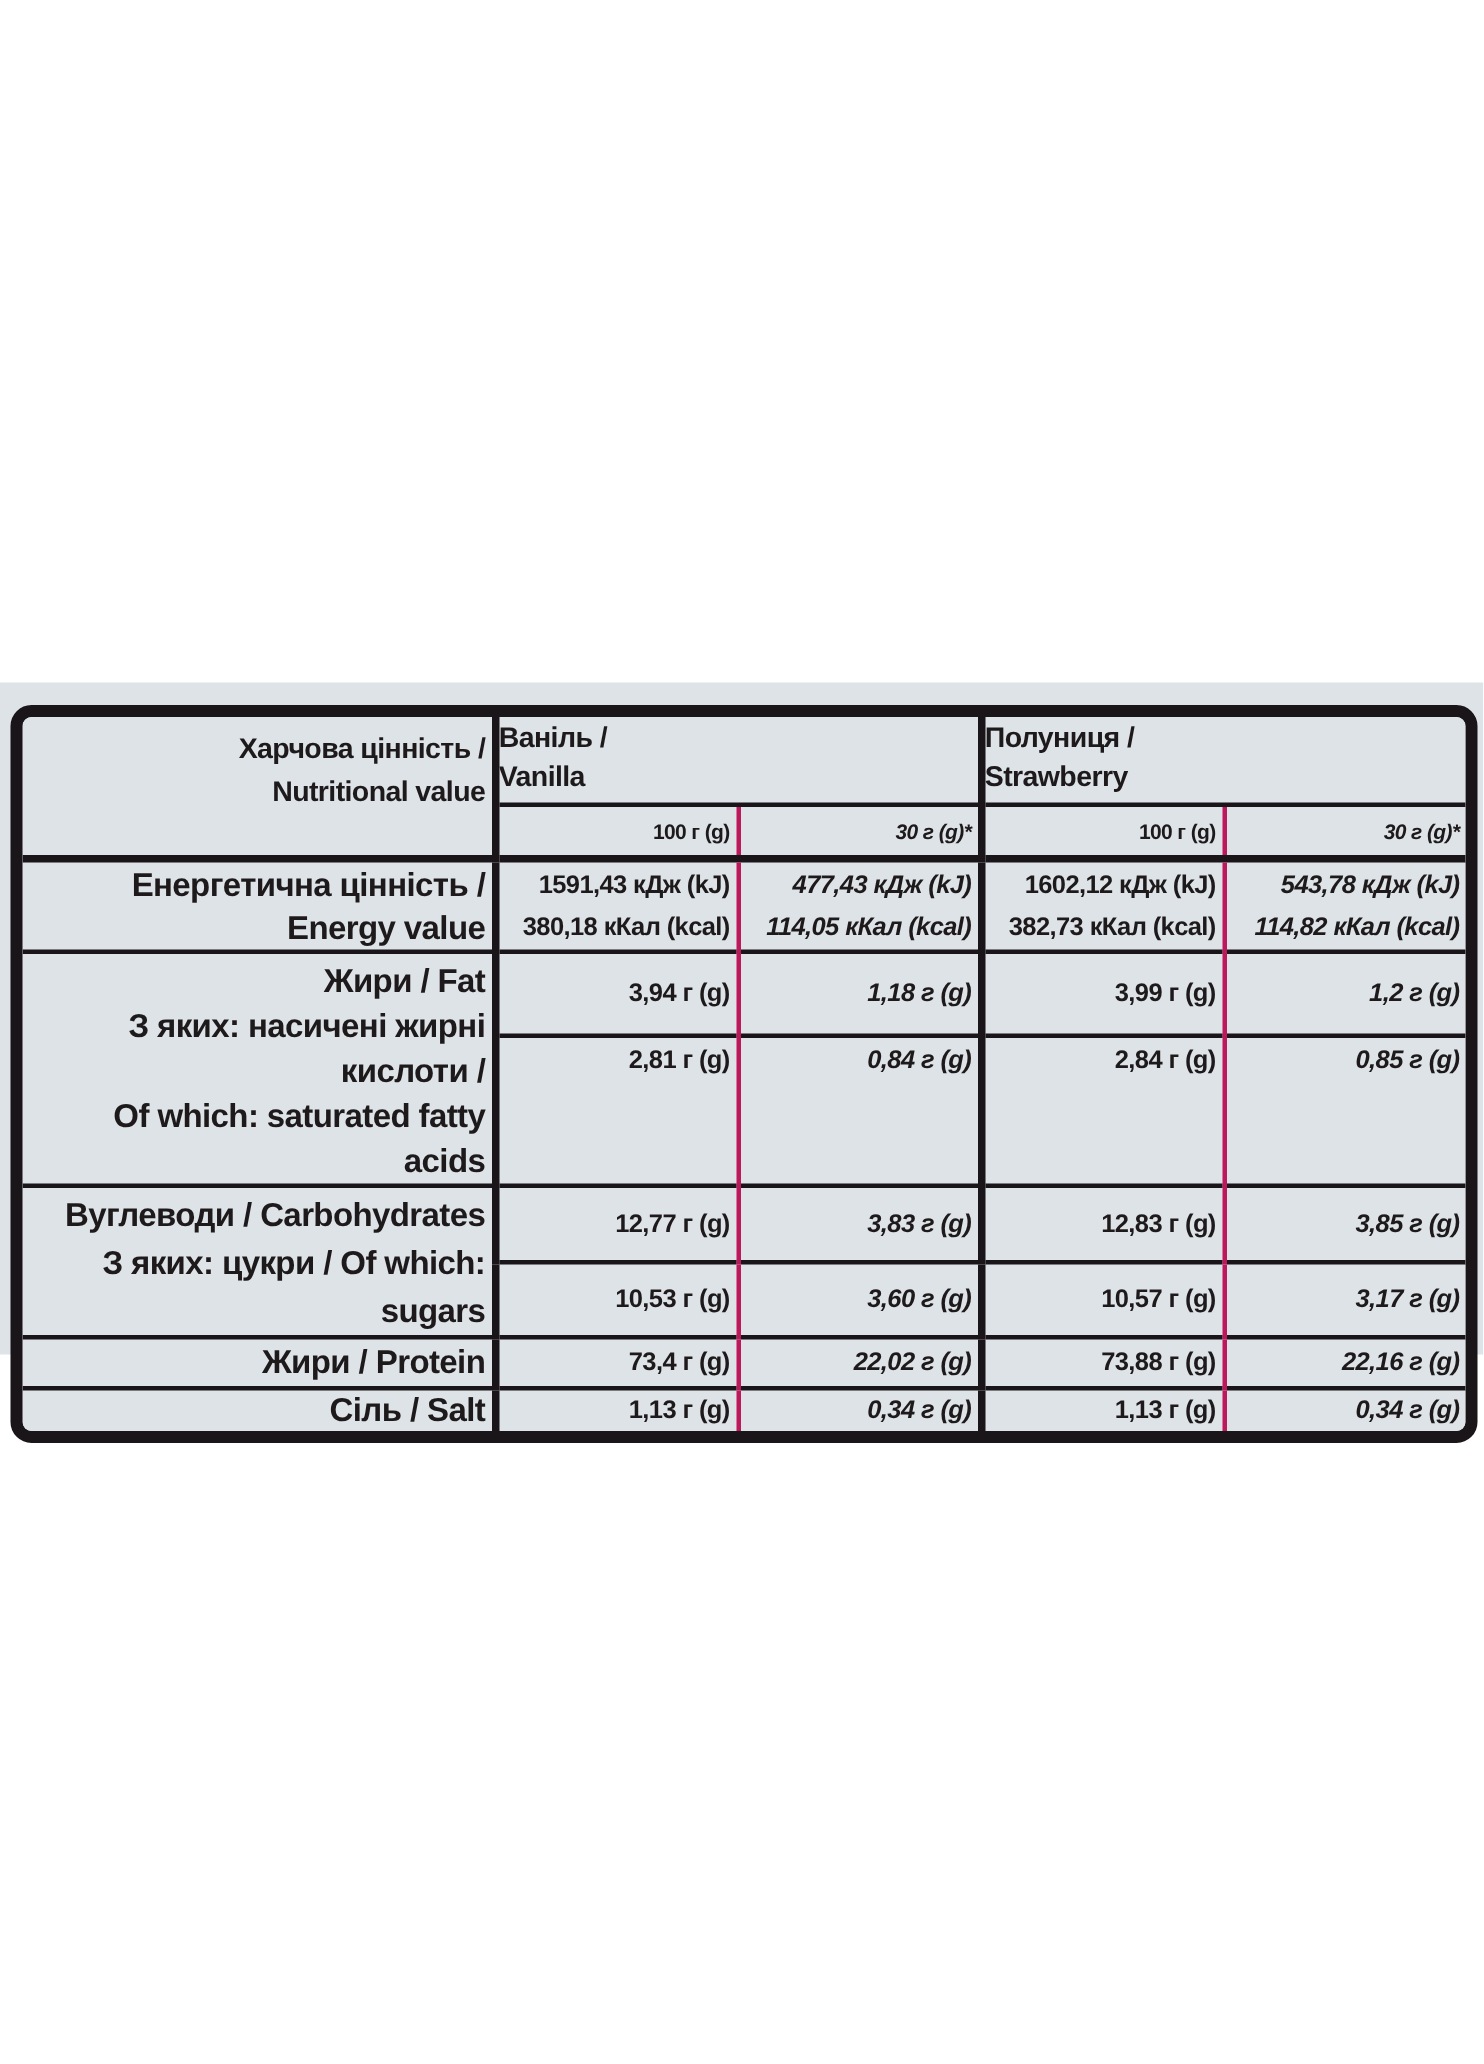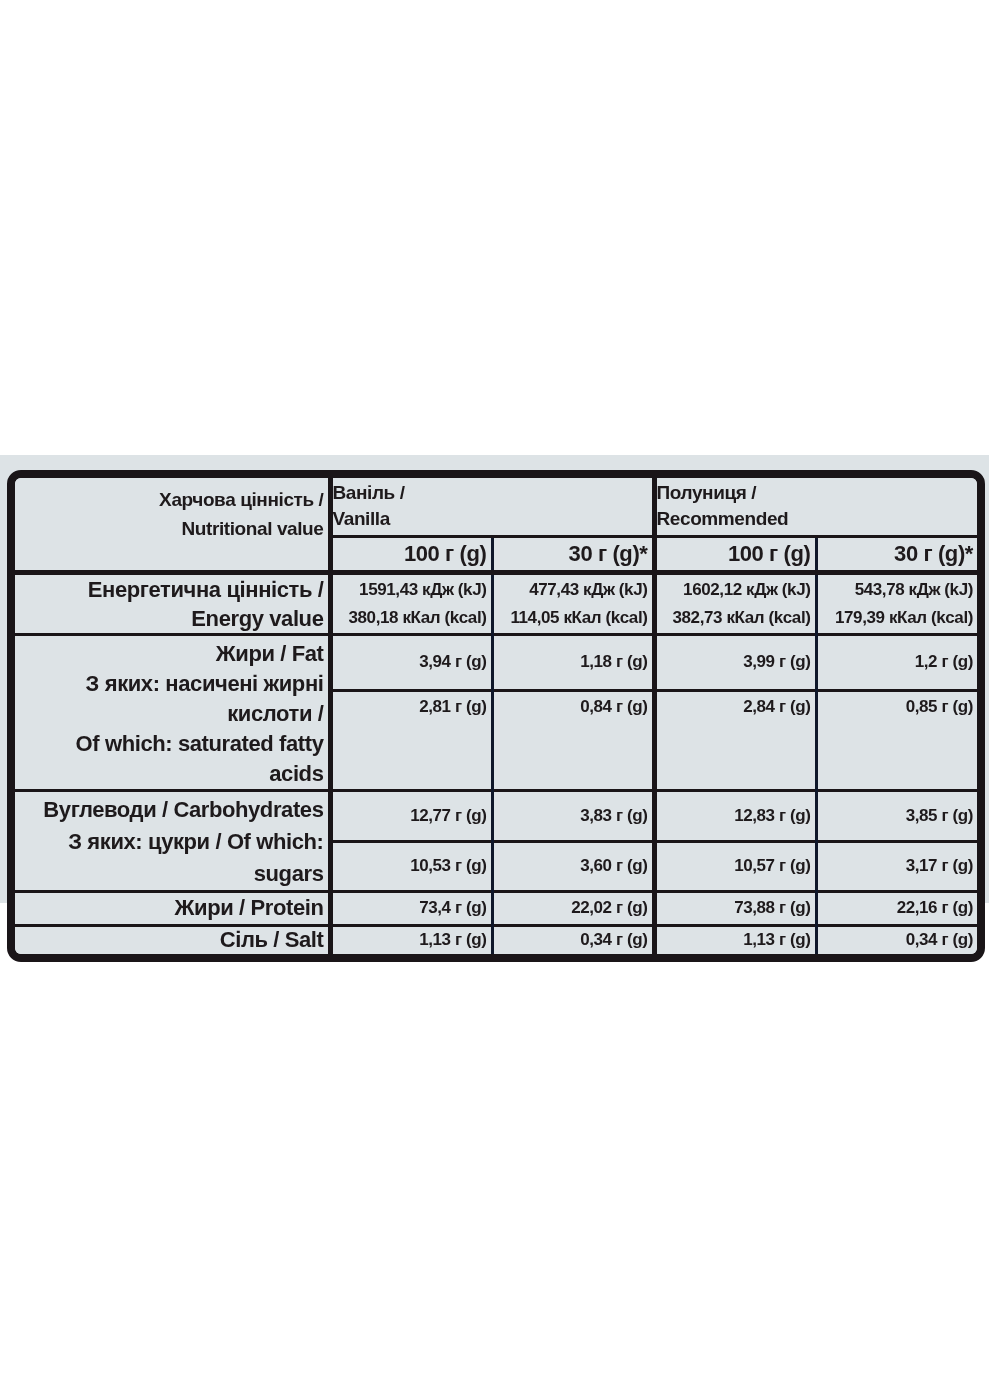--- a/index.html
+++ b/index.html
@@ -38,39 +38,39 @@
     vertical-align: middle;
     padding: 0 4px 0 11px;
     font-size: 18px;
     letter-spacing: -0.4px;
     overflow: hidden;
     white-space: nowrap;
     text-align: right;
   }
   
   .bL-thick { border-left: 5px solid #1a1518; }
-  .bL-thin  { border-left: 3px solid #0f172a; }
+  .bL-thin  { border-left: 3px solid #be185d; font-style: italic; }
   
   .bT-thin  { border-top: 3px solid #1a1518; padding-left: 28px; }
   .bT-thick { border-top: 5px solid #1a1518; }
 
   .corner {
     vertical-align: top;
     padding-top: 7px;
     padding-left: 13px;
     line-height: 29px;
     font-size: 19px;
   }
   .flavor {
     text-align: left;
     padding: 0;
     line-height: 26px;
     font-size: 19px;
   }
-  .size { font-size: 22px; padding-left: 9px; }
+  .size { font-size: 14px; padding-left: 9px; }
   .lbl { font-size: 22px; }
   .lbl.multi {
     vertical-align: top;
     padding-top: 3px;
     line-height: 30px;
     white-space: normal;
   }
   .lbl.two { line-height: 29px; }
   .val { font-size: 17px; padding-left: 9px; margin-top: 16px; }
   .val.two { line-height: 28px; }
@@ -111,21 +111,21 @@
           <td class="corner" rowspan="2">
             <span class="ln">Харчова цінність /</span>
             <span class="ln">Nutritional value</span>
           </td>
           <td class="flavor bL-thick" colspan="2">
             <span class="ln">Ваніль /</span>
             <span class="ln">Vanilla</span>
           </td>
           <td class="flavor bL-thick" colspan="2">
             <span class="ln">Полуниця /</span>
-            <span class="ln">Recommended</span>
+            <span class="ln">Strawberry</span>
           </td>
         </tr>
 
         <tr style="height:36px">
           <td class="size bL-thick bT-thin">100 г (g)</td>
           <td class="size bL-thin bT-thin">30 г (g)*</td>
           <td class="size bL-thick bT-thin">100 г (g)</td>
           <td class="size bL-thin bT-thin">30 г (g)*</td>
         </tr>
 
@@ -141,21 +141,21 @@
           <td class="val two bL-thin bT-thick">
             <span class="ln">477,43 кДж (kJ)</span>
             <span class="ln">114,05 кКал (kcal)</span>
           </td>
           <td class="val two bL-thick bT-thick">
             <span class="ln">1602,12 кДж (kJ)</span>
             <span class="ln">382,73 кКал (kcal)</span>
           </td>
           <td class="val two bL-thin bT-thick">
             <span class="ln">543,78 кДж (kJ)</span>
-            <span class="ln">179,39 кКал (kcal)</span>
+            <span class="ln">114,82 кКал (kcal)</span>
           </td>
         </tr>
 
         <tr style="height:35px">
           <td class="lbl multi bT-thin" rowspan="2">
             <span class="ln">Жири / Fat</span>
             <span class="ln">З яких: насичені жирні кислоти /</span>
             <span class="ln">Of which: saturated fatty acids</span>
           </td>
           <td class="val bL-thick bT-thin">3,94 г (g)</td>

